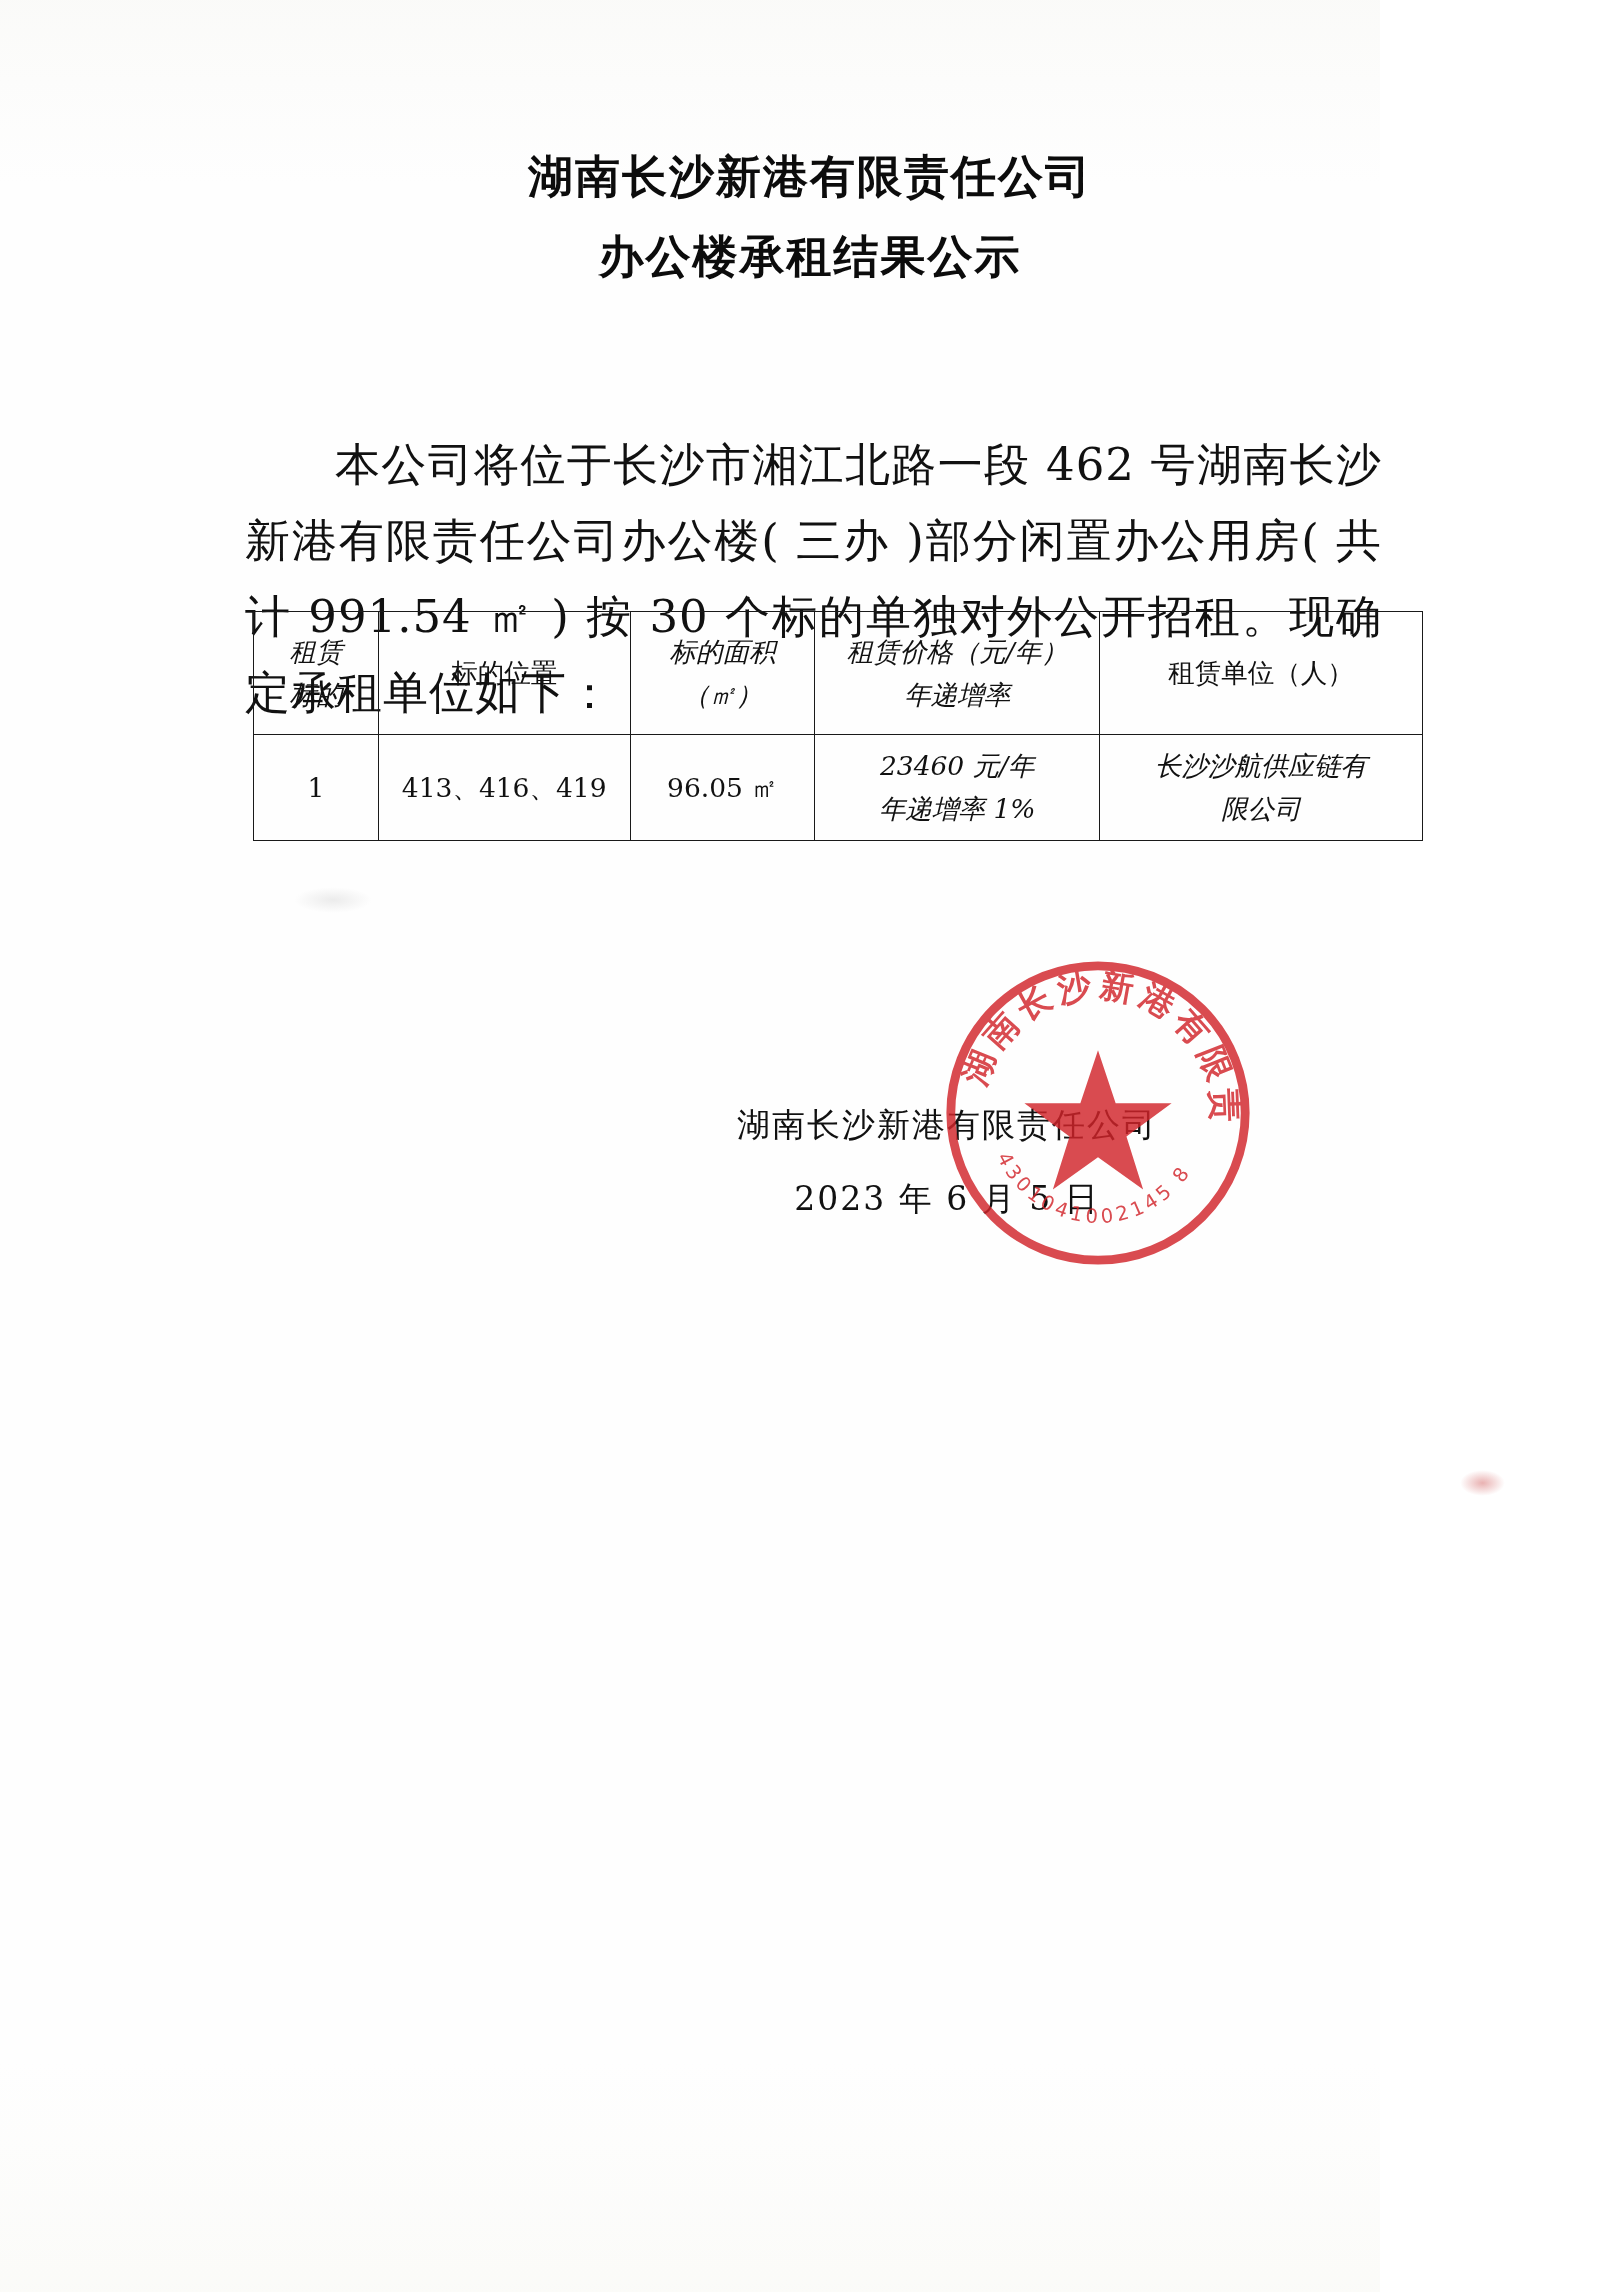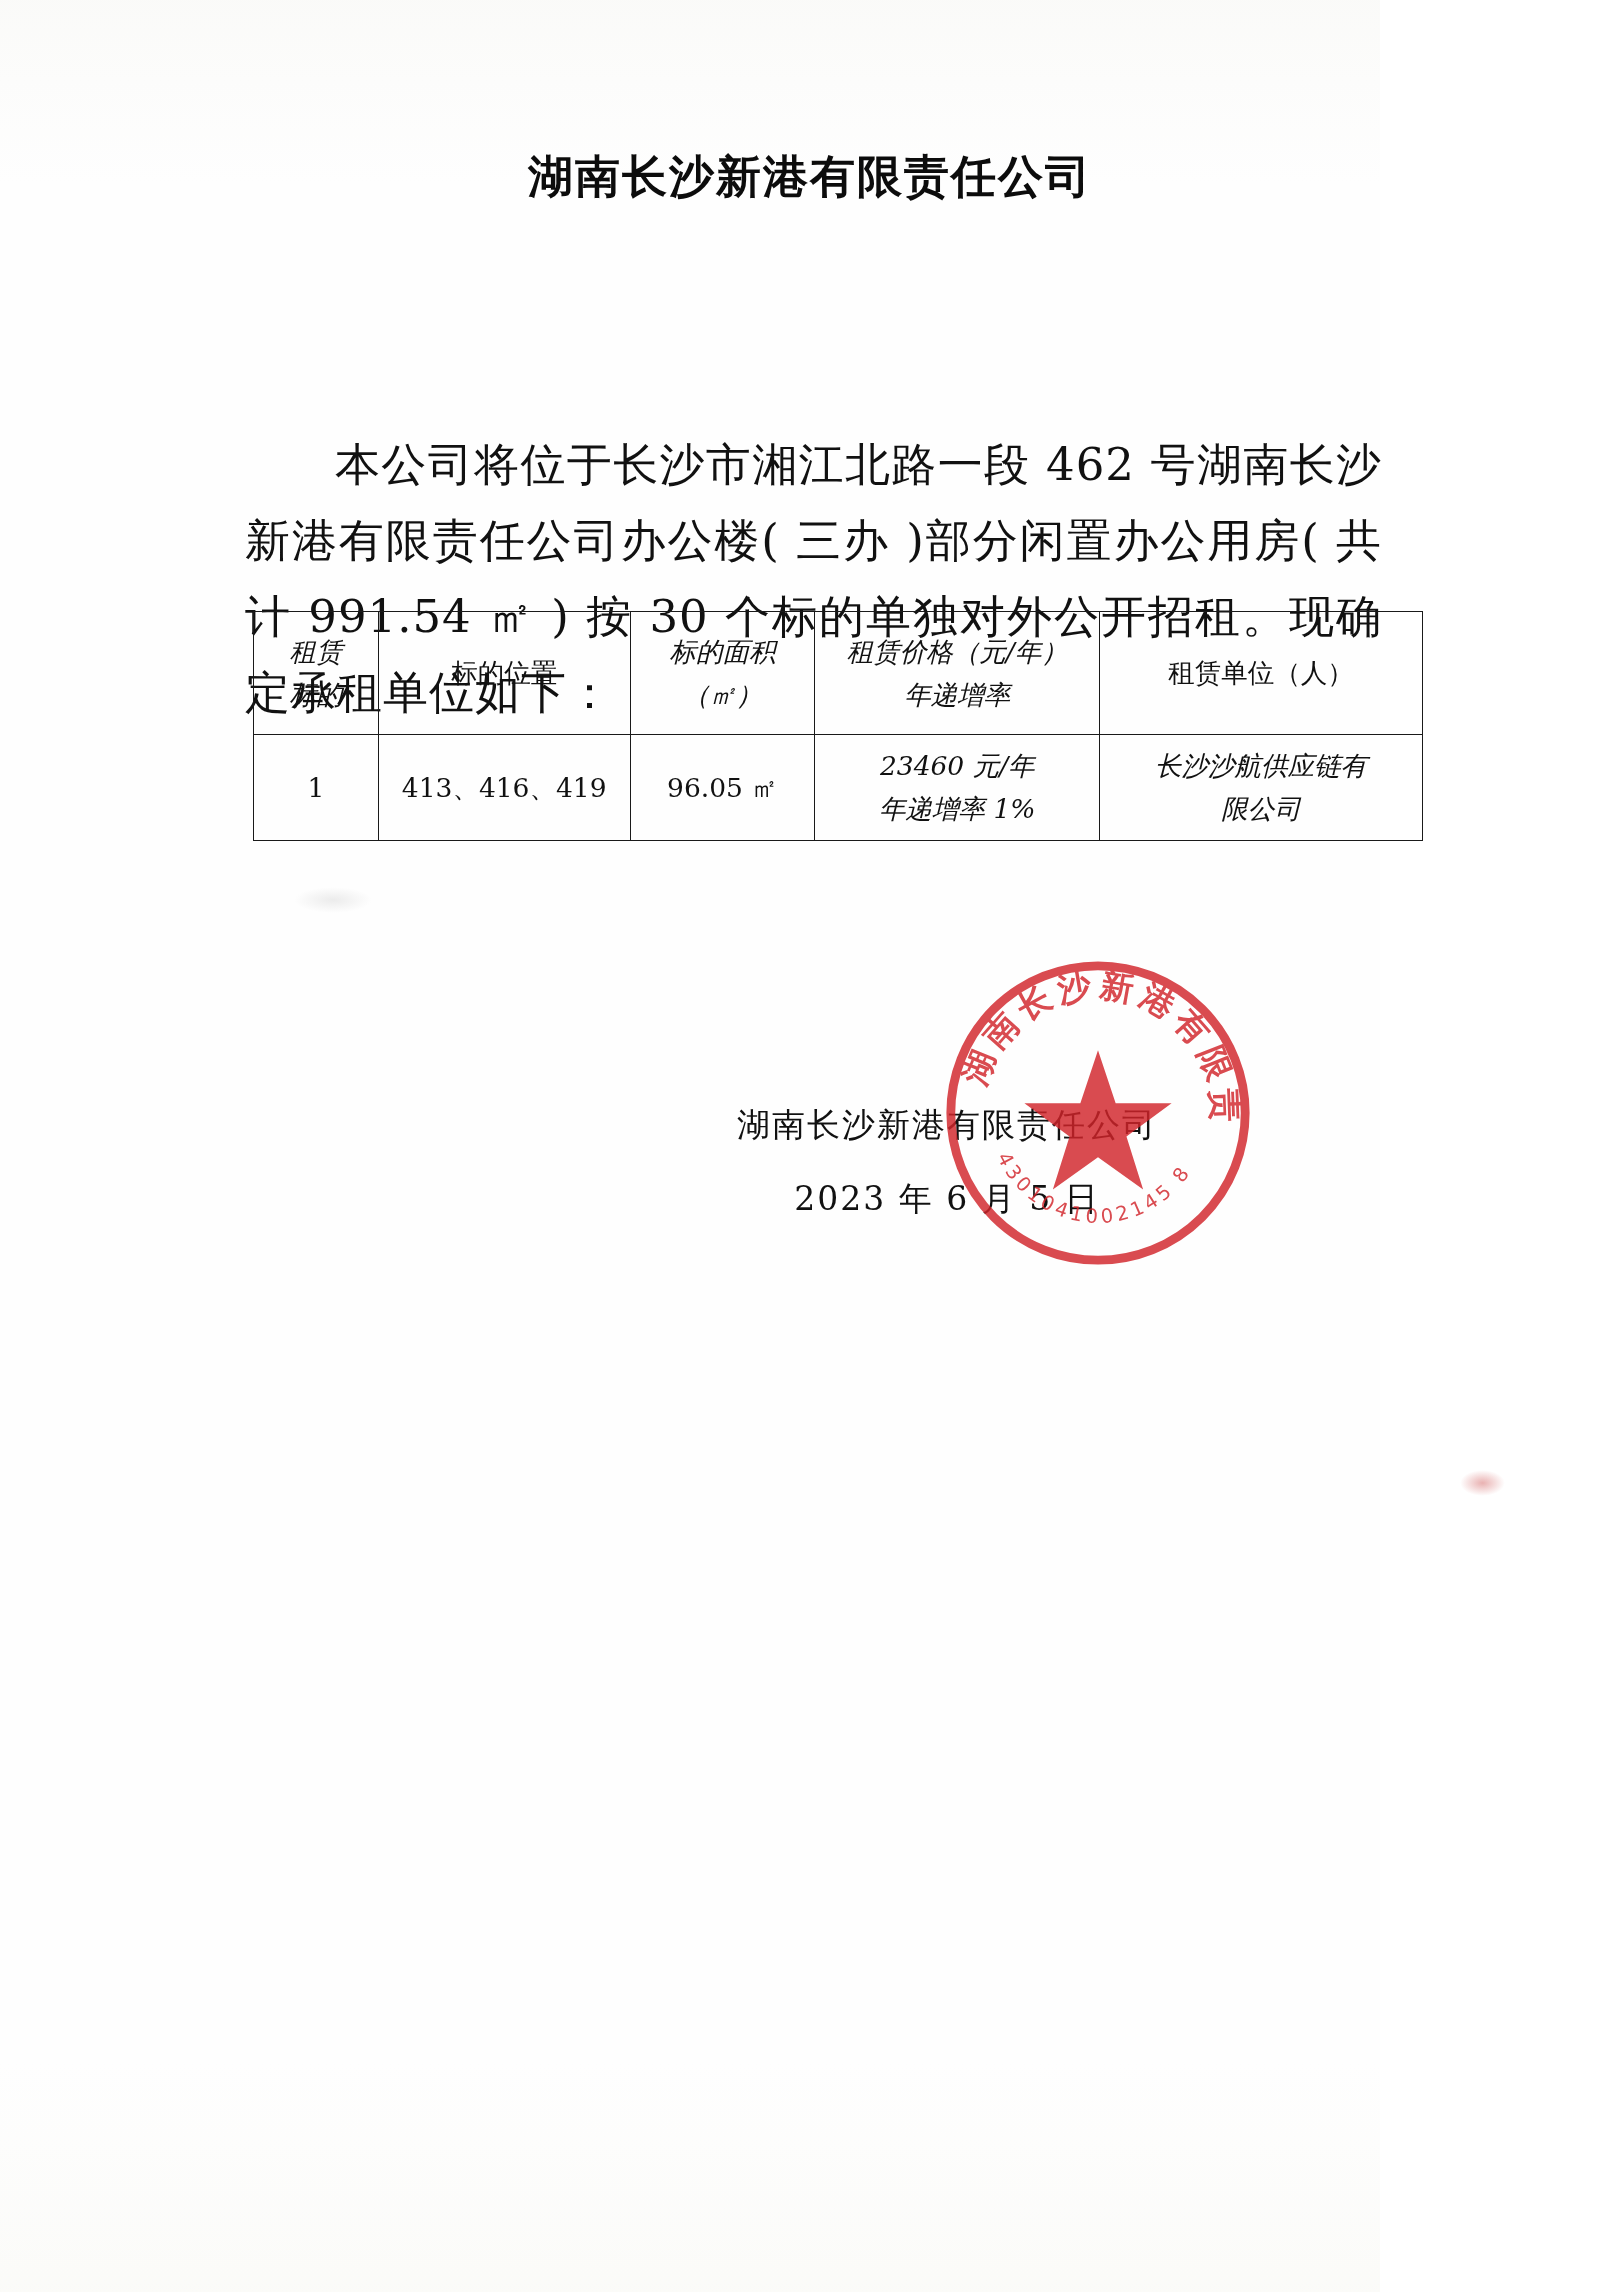--- a/index.html
+++ b/index.html
@@ -138,20 +138,21 @@
   }
 </style>
 </head>
 <body>
 
 <div class="page">
   <div class="paper-tint"></div>
 
   <div class="title-block">
     <div class="title-line">湖南长沙新港有限责任公司</div>
+    <div class="title-line">办公楼承租结果公示</div>
   </div>
 
   <div class="body-block">
     <p class="para">本公司将位于长沙市湘江北路一段 462 号湖南长沙新港有限责任公司办公楼( 三办 )部分闲置办公用房( 共计 991.54 ㎡ ) 按 30 个标的单独对外公开招租。现确定承租单位如下：</p>
   </div>
 
   <div class="faint-mark"></div>
 
   <div class="tbl-wrap">
     <table class="result">

